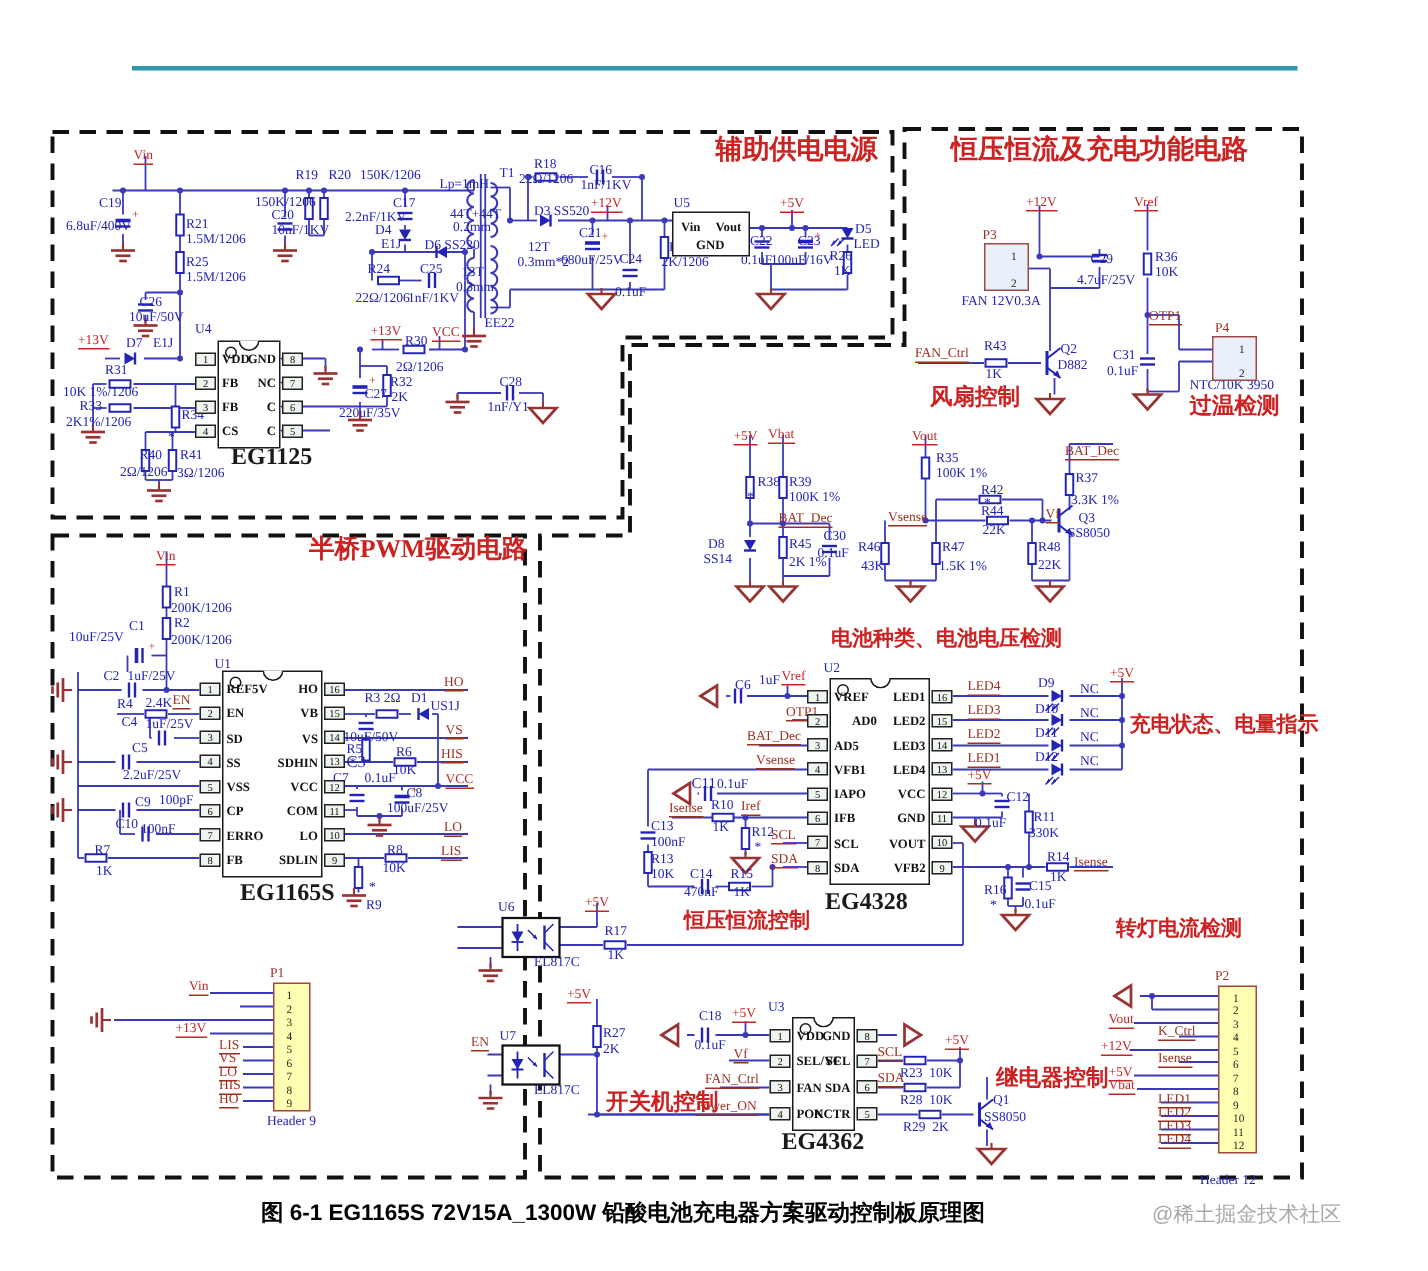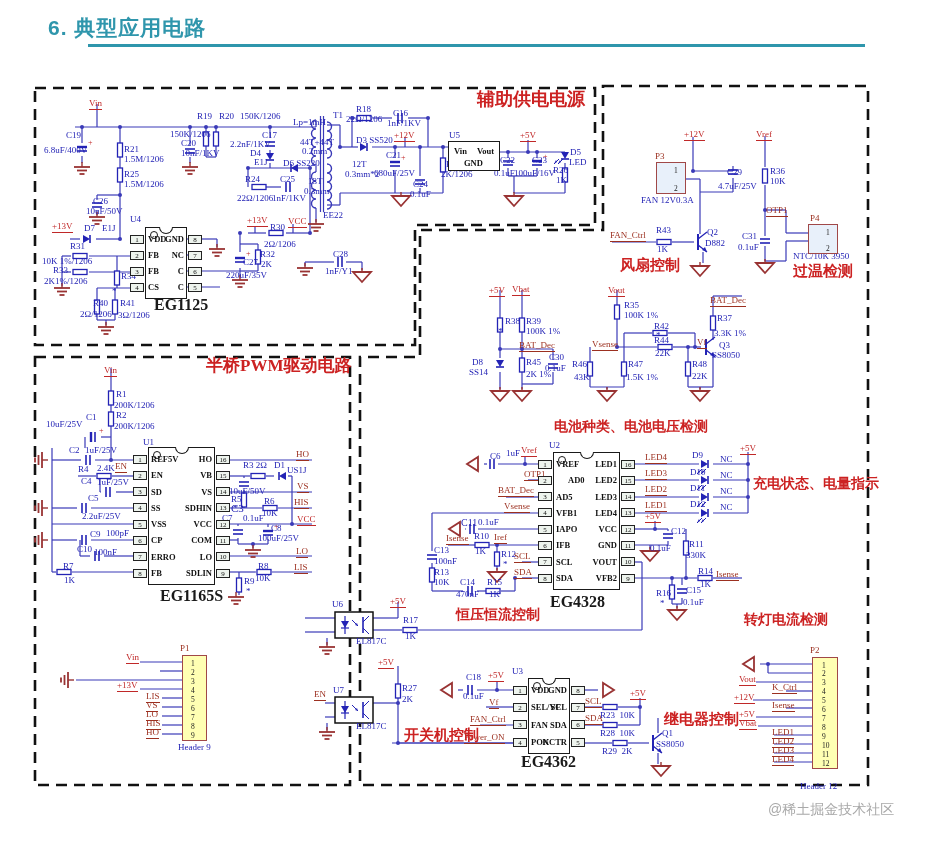--- a/index.html
+++ b/index.html
@@ -20,23 +20,23 @@
             font-size:7px;text-align:center;line-height:9px;color:#111;box-sizing:border-box;}
   .conn{position:absolute;box-sizing:border-box;border:1.6px solid #a04848;}
   .conn .num{position:absolute;font-size:7.5px;color:#222;line-height:1;}
   #caption{position:absolute;font-family:"Liberation Sans","DejaVu Sans",sans-serif;font-weight:bold;font-size:15px;}
   #watermark{position:absolute;font-family:"Liberation Sans","DejaVu Sans",sans-serif;font-size:14px;color:#a9a9a9;}
 </style>
 </head>
 <body>
 
 <div id="stage">
-  <div id="page-title" style="color: rgb(47, 150, 172);">6. 典型应用电路</div>
   <div id="title-underline" style="background: rgb(47, 150, 172);"></div>
   <div id="diagram"></div>
+  <div id="caption" style="left:174px;top:799px;">图 6-1    EG1165S    72V15A_1300W 铅酸电池充电器方案驱动控制板原理图</div>
   <div id="watermark" style="left:768px;top:801px;">@稀土掘金技术社区</div>
 <svg id="svg-layer" width="952" height="847">
       <polygon points="35,88 595,88 595,225 415,225 415,345 35,345" fill="none" stroke="#111" stroke-width="2.6" stroke-dasharray="11 7"></polygon>
       <polygon points="35,357 350,357 350,785 35,785" fill="none" stroke="#111" stroke-width="2.6" stroke-dasharray="11 7"></polygon>
       <polygon points="603,86 868,86 868,785 360,785 360,357 420,357 420,230 603,230" fill="none" stroke="#111" stroke-width="2.6" stroke-dasharray="11 7"></polygon>
       <line x1="97" y1="104" x2="97" y2="127" stroke="#3a3ab8" stroke-width="1.2"></line>
       <line x1="75" y1="127" x2="316" y2="127" stroke="#3a3ab8" stroke-width="1.2"></line>
       <line x1="82" y1="127" x2="82" y2="143" stroke="#3a3ab8" stroke-width="1.2"></line>
       <line x1="82" y1="156" x2="82" y2="163" stroke="#3a3ab8" stroke-width="1.2"></line>
       <line x1="120" y1="127" x2="120" y2="239" stroke="#3a3ab8" stroke-width="1.2"></line>
@@ -728,34 +728,35 @@
     <div class="lbl" style="left: 393px; top: 109px; font-size: 9px; color: rgb(35, 35, 181);">C16</div>
     <div class="lbl" style="left: 387px; top: 119px; font-size: 9px; color: rgb(35, 35, 181);">1nF/1KV</div>
     <div class="lbl" style="left: 356px; top: 136px; font-size: 9px; color: rgb(35, 35, 181);">D3 SS520</div>
     <div class="lbl u" style="left: 394px; top: 131px; font-size: 9px; color: rgb(192, 40, 40);">+12V</div>
     <div class="lbl" style="left: 386px; top: 151px; font-size: 9px; color: rgb(35, 35, 181);">C21</div>
     <div class="lbl" style="left: 374px; top: 169px; font-size: 9px; color: rgb(35, 35, 181);">680uF/25V</div>
     <div class="lbl" style="left: 352px; top: 160px; font-size: 9px; color: rgb(35, 35, 181);">12T</div>
     <div class="lbl" style="left: 345px; top: 170px; font-size: 9px; color: rgb(35, 35, 181);">0.3mm*2</div>
     <div class="lbl" style="left: 446px; top: 160px; font-size: 9px; color: rgb(35, 35, 181);">R22</div>
     <div class="lbl" style="left: 441px; top: 170px; font-size: 9px; color: rgb(35, 35, 181);">2K/1206</div>
-    <div class="lbl" style="left: 413px; top: 180px; font-size: 9px; color: rgb(35, 35, 181);">C24</div>
+    <div class="lbl" style="left: 413px; top: 168px; font-size: 9px; color: rgb(35, 35, 181);">C24</div>
     <div class="lbl" style="left: 410px; top: 190px; font-size: 9px; color: rgb(35, 35, 181);">0.1uF</div>
     <div class="lbl" style="left: 449px; top: 131px; font-size: 9px; color: rgb(35, 35, 181);">U5</div>
     <div class="lbl" style="left: 476px; top: 163px; font-size: 9px; color: rgb(35, 35, 181);">78L05</div>
     <div class="lbl" style="left: 500px; top: 156px; font-size: 9px; color: rgb(35, 35, 181);">C22</div>
     <div class="lbl" style="left: 494px; top: 169px; font-size: 9px; color: rgb(35, 35, 181);">0.1uF</div>
     <div class="lbl u" style="left: 520px; top: 131px; font-size: 9px; color: rgb(192, 40, 40);">+5V</div>
     <div class="lbl" style="left: 532px; top: 156px; font-size: 9px; color: rgb(35, 35, 181);">C23</div>
     <div class="lbl" style="left: 514px; top: 169px; font-size: 9px; color: rgb(35, 35, 181);">100uF/16V</div>
     <div class="lbl" style="left: 570px; top: 148px; font-size: 9px; color: rgb(35, 35, 181);">D5</div>
     <div class="lbl" style="left: 569px; top: 158px; font-size: 9px; color: rgb(35, 35, 181);">LED</div>
     <div class="lbl" style="left: 553px; top: 166px; font-size: 9px; color: rgb(35, 35, 181);">R26</div>
     <div class="lbl" style="left: 556px; top: 176px; font-size: 9px; color: rgb(35, 35, 181);">1K</div>
     <div class="lbl" style="left: 477px; top: 90px; font-size: 18px; color: rgb(204, 34, 34); font-weight: bold;">辅助供电电源</div>
+    <div class="lbl" style="left: 634px; top: 90px; font-size: 18px; color: rgb(204, 34, 34); font-weight: bold;">恒压恒流及充电功能电路</div>
     <div class="lbl u" style="left: 684px; top: 130px; font-size: 9px; color: rgb(192, 40, 40);">+12V</div>
     <div class="lbl" style="left: 655px; top: 152px; font-size: 9px; color: rgb(156, 48, 32);">P3</div>
     <div class="lbl" style="left: 641px; top: 196px; font-size: 9px; color: rgb(35, 35, 181);">FAN 12V0.3A</div>
     <div class="lbl" style="left: 727px; top: 168px; font-size: 9px; color: rgb(35, 35, 181);">C29</div>
     <div class="lbl" style="left: 718px; top: 182px; font-size: 9px; color: rgb(35, 35, 181);">4.7uF/25V</div>
     <div class="lbl u" style="left: 610px; top: 231px; font-size: 9px; color: rgb(156, 48, 32);">FAN_Ctrl</div>
     <div class="lbl" style="left: 656px; top: 226px; font-size: 9px; color: rgb(35, 35, 181);">R43</div>
     <div class="lbl" style="left: 657px; top: 245px; font-size: 9px; color: rgb(35, 35, 181);">1K</div>
     <div class="lbl" style="left: 707px; top: 228px; font-size: 9px; color: rgb(35, 35, 181);">Q2</div>
     <div class="lbl" style="left: 705px; top: 239px; font-size: 9px; color: rgb(35, 35, 181);">D882</div>
@@ -916,21 +917,21 @@
     <div class="lbl u" style="left: 294px; top: 498px; font-size: 9px; color: rgb(156, 48, 32);">HIS</div>
     <div class="lbl" style="left: 222px; top: 514px; font-size: 9px; color: rgb(35, 35, 181);">C7</div>
     <div class="lbl" style="left: 243px; top: 514px; font-size: 9px; color: rgb(35, 35, 181);">0.1uF</div>
     <div class="lbl u" style="left: 297px; top: 515px; font-size: 9px; color: rgb(192, 40, 40);">VCC</div>
     <div class="lbl" style="left: 271px; top: 524px; font-size: 9px; color: rgb(35, 35, 181);">C8</div>
     <div class="lbl" style="left: 258px; top: 534px; font-size: 9px; color: rgb(35, 35, 181);">100uF/25V</div>
     <div class="lbl u" style="left: 296px; top: 547px; font-size: 9px; color: rgb(156, 48, 32);">LO</div>
     <div class="lbl" style="left: 258px; top: 562px; font-size: 9px; color: rgb(35, 35, 181);">R8</div>
     <div class="lbl" style="left: 255px; top: 574px; font-size: 9px; color: rgb(35, 35, 181);">10K</div>
     <div class="lbl u" style="left: 294px; top: 563px; font-size: 9px; color: rgb(156, 48, 32);">LIS</div>
-    <div class="lbl" style="left: 244px; top: 577px; font-size: 9px; color: rgb(35, 35, 181);">R9</div>
+    <div class="lbl" style="left: 244px; top: 599px; font-size: 9px; color: rgb(35, 35, 181);">R9</div>
     <div class="lbl" style="left: 246px; top: 587px; font-size: 9px; color: rgb(35, 35, 181);">*</div>
     <div class="lbl" style="left: 466px; top: 673px; font-size: 9px; color: rgb(35, 35, 181);">C18</div>
     <div class="lbl" style="left: 463px; top: 692px; font-size: 9px; color: rgb(35, 35, 181);">0.1uF</div>
     <div class="lbl u" style="left: 488px; top: 671px; font-size: 9px; color: rgb(192, 40, 40);">+5V</div>
     <div class="lbl u" style="left: 489px; top: 698px; font-size: 9px; color: rgb(156, 48, 32);">Vf</div>
     <div class="lbl u" style="left: 470px; top: 715px; font-size: 9px; color: rgb(156, 48, 32);">FAN_Ctrl</div>
     <div class="lbl u" style="left: 464px; top: 733px; font-size: 9px; color: rgb(156, 48, 32);">Power_ON</div>
     <div class="lbl" style="left: 404px; top: 728px; font-size: 15px; color: rgb(204, 34, 34); font-weight: bold;">开关机控制</div>
     <div class="lbl" style="left: 512px; top: 667px; font-size: 9px; color: rgb(35, 35, 181);">U3</div>
     <div class="lbl" style="left: 521px; top: 754px; font-size: 16px; color: rgb(26, 26, 26); font-weight: bold;">EG4362</div>

